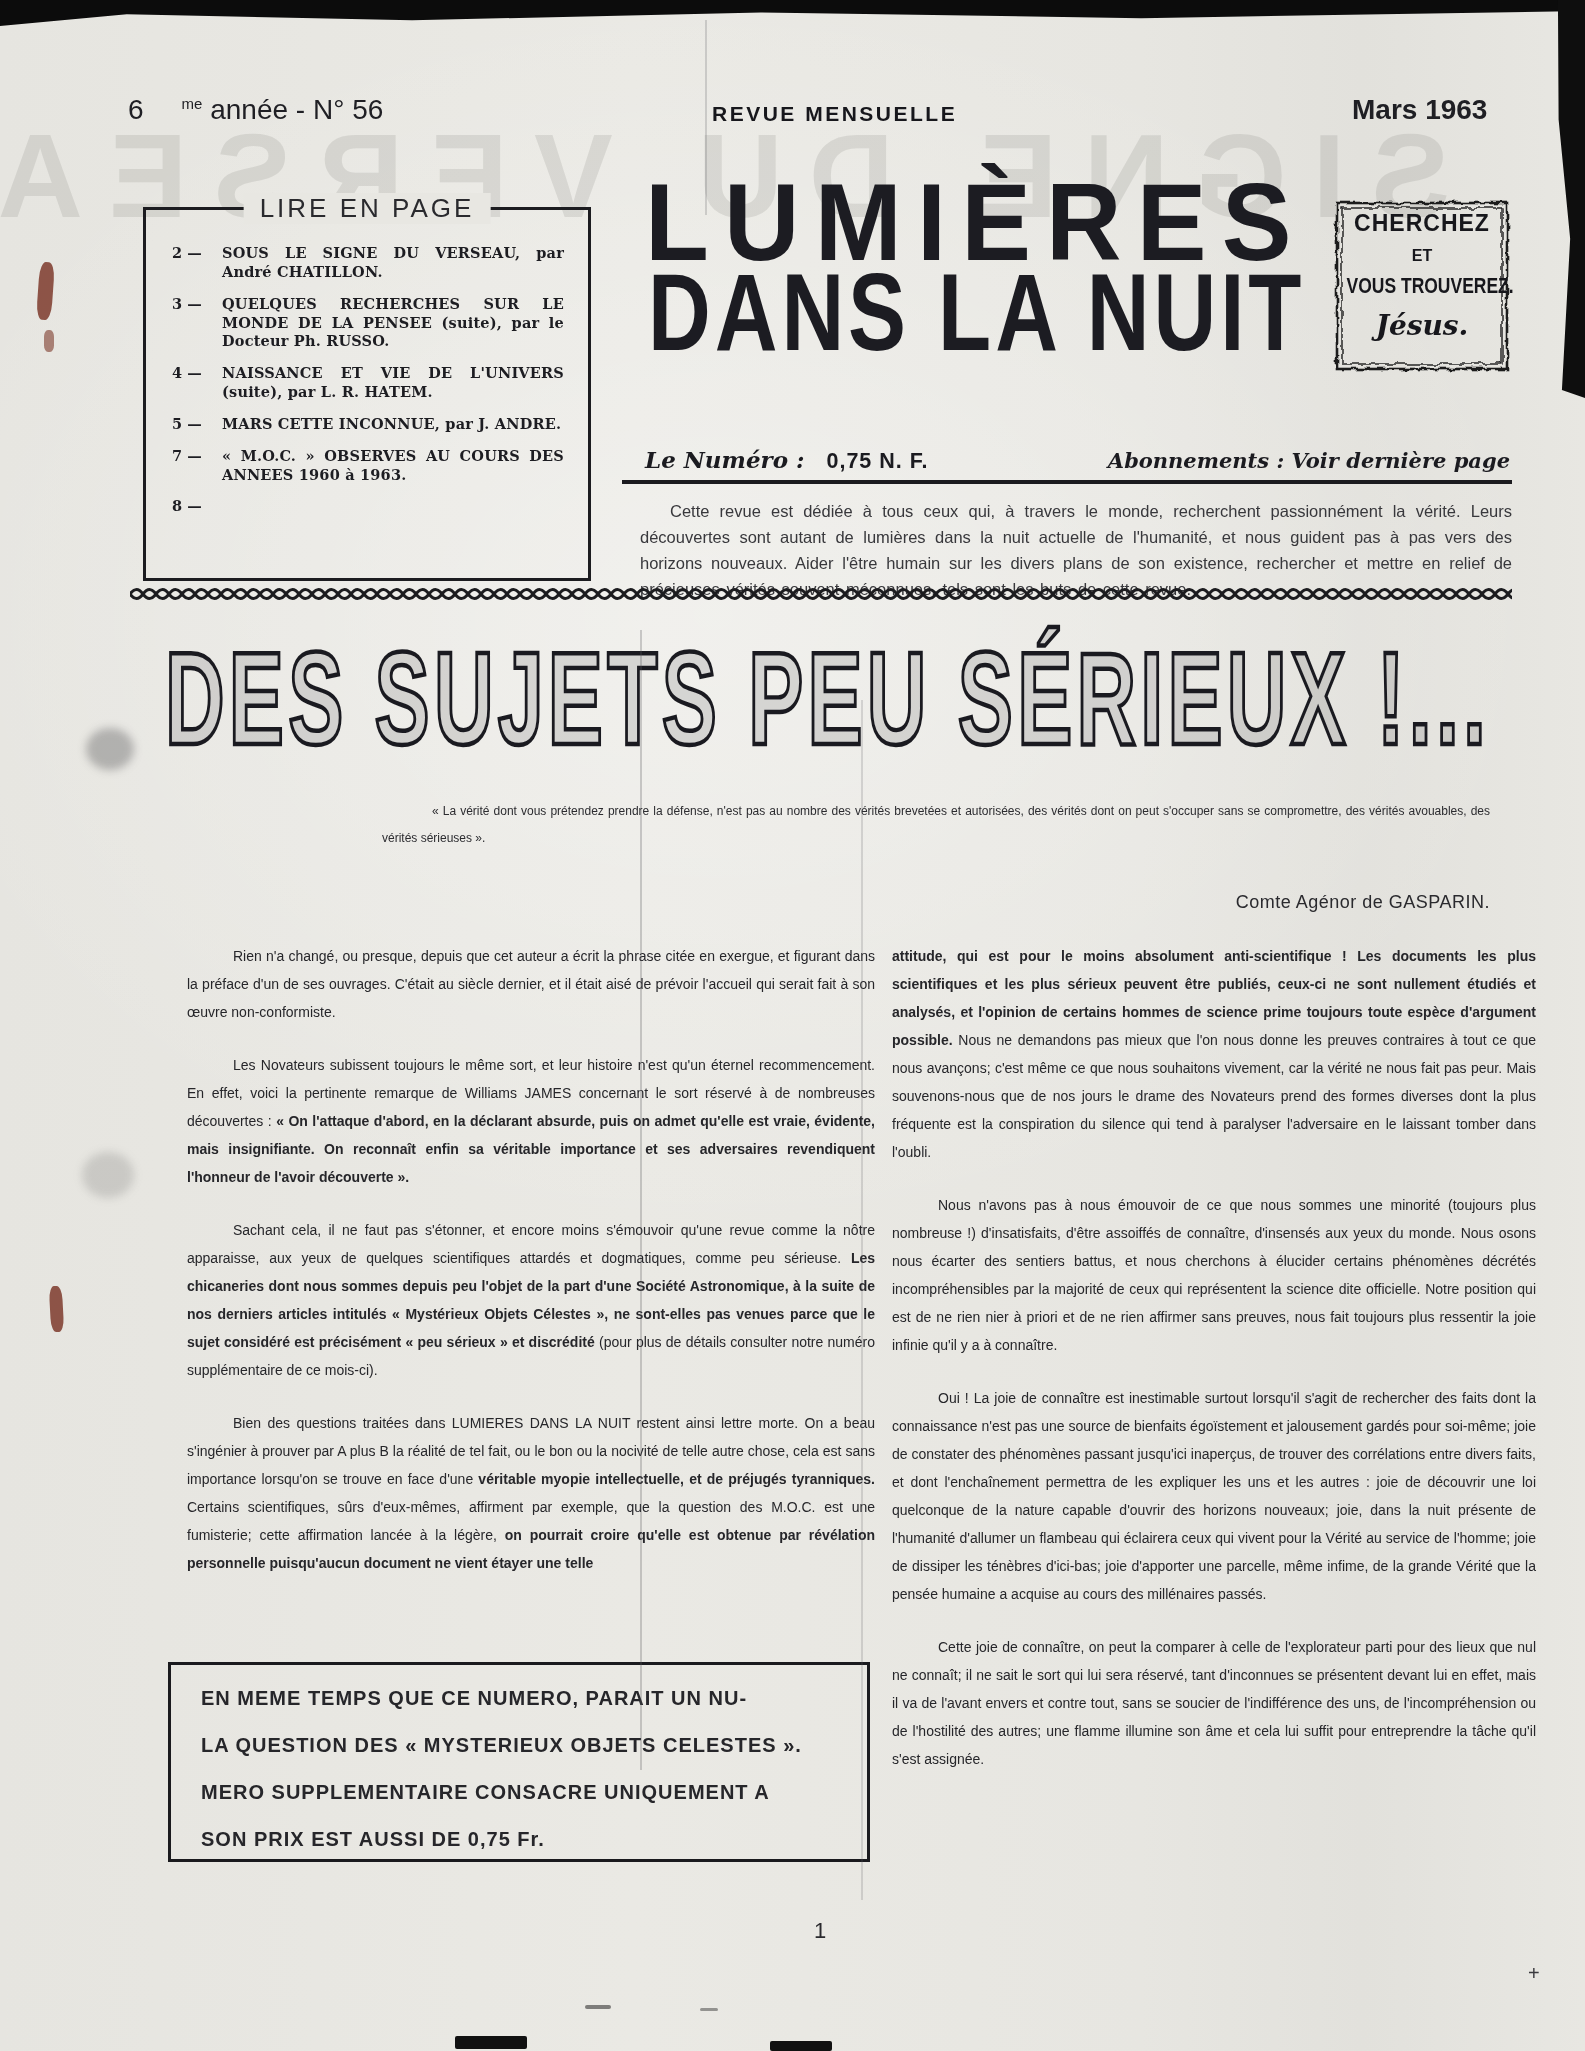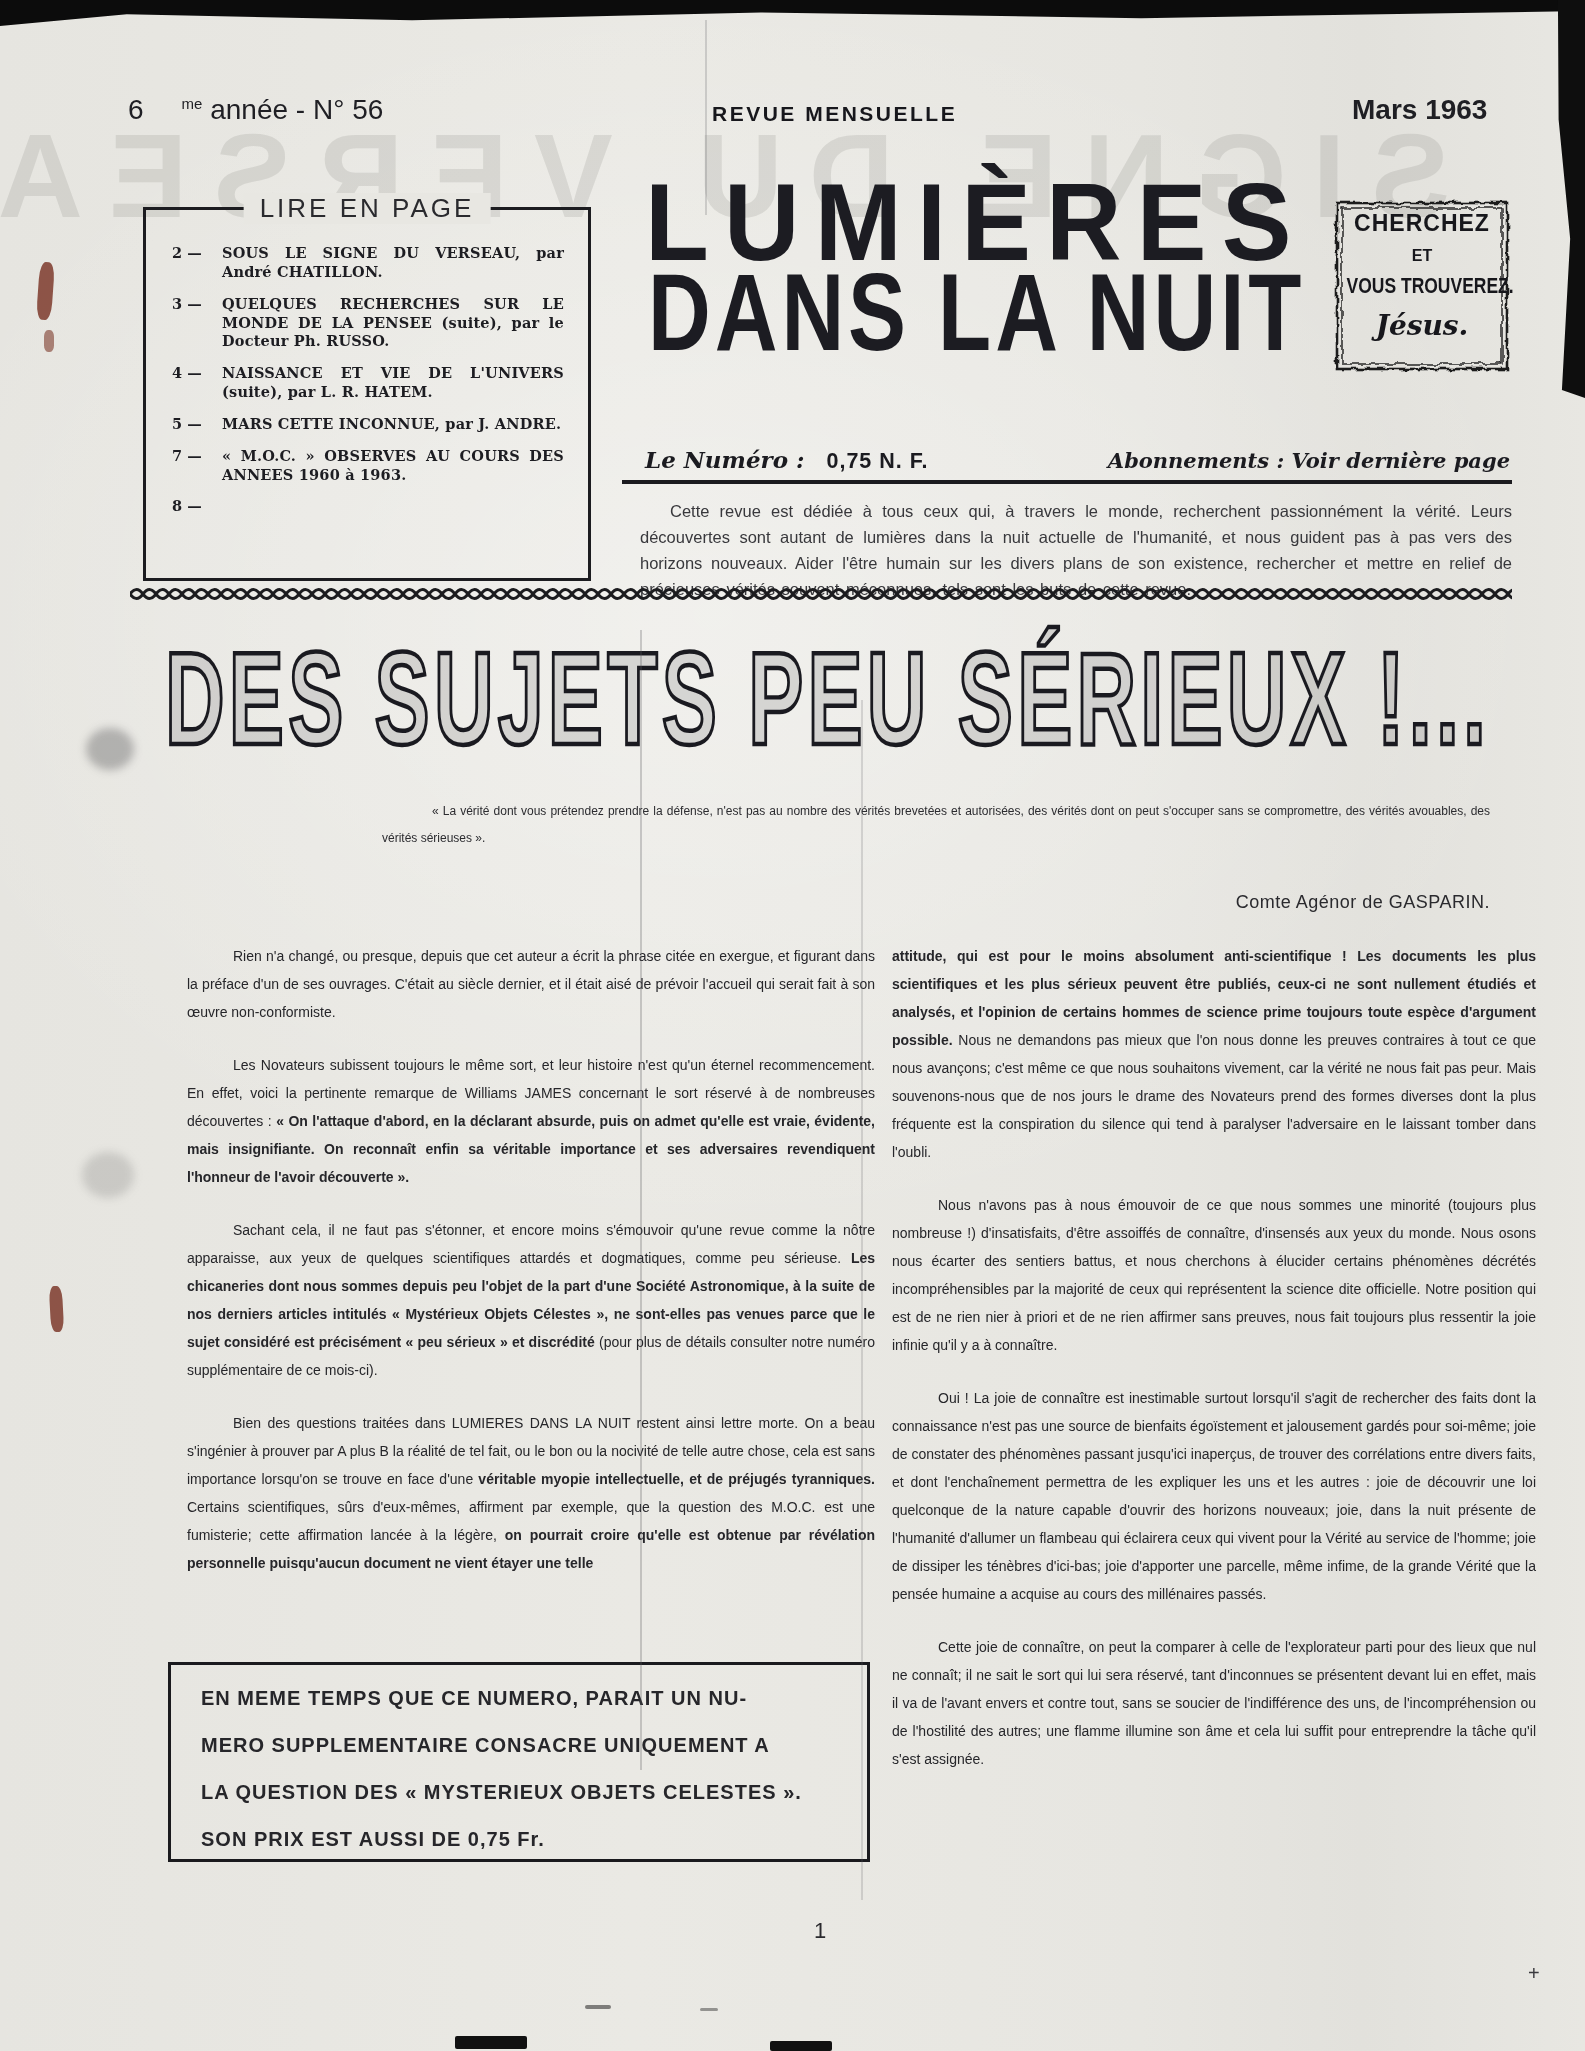--- a/index.html
+++ b/index.html
@@ -199,22 +199,22 @@
   <div class="abs col col-right">
     <p class="par no-indent"><span class="b">attitude, qui est pour le moins absolument anti-scientifique ! Les documents les plus scientifiques et les plus sérieux peuvent être publiés, ceux-ci ne sont nullement étudiés et analysés, et l'opinion de certains hommes de science prime toujours toute espèce d'argument possible. </span><span>Nous ne demandons pas mieux que l'on nous donne les preuves contraires à tout ce que nous avançons; c'est même ce que nous souhaitons vivement, car la vérité ne nous fait pas peur. Mais souvenons-nous que de nos jours le drame des Novateurs prend des formes diverses dont la plus fréquente est la conspiration du silence qui tend à paralyser l'adversaire en le laissant tomber dans l'oubli.</span></p>
     <p class="par"><span>Nous n'avons pas à nous émouvoir de ce que nous sommes une minorité (toujours plus nombreuse !) d'insatisfaits, d'être assoiffés de connaître, d'insensés aux yeux du monde. Nous osons nous écarter des sentiers battus, et nous cherchons à élucider certains phénomènes décrétés incompréhensibles par la majorité de ceux qui représentent la science dite officielle. Notre position qui est de ne rien nier à priori et de ne rien affirmer sans preuves, nous fait toujours plus ressentir la joie infinie qu'il y a à connaître.</span></p>
     <p class="par"><span>Oui ! La joie de connaître est inestimable surtout lorsqu'il s'agit de rechercher des faits dont la connaissance n'est pas une source de bienfaits égoïstement et jalousement gardés pour soi-même; joie de constater des phénomènes passant jusqu'ici inaperçus, de trouver des corrélations entre divers faits, et dont l'enchaînement permettra de les expliquer les uns et les autres : joie de découvrir une loi quelconque de la nature capable d'ouvrir des horizons nouveaux; joie, dans la nuit présente de l'humanité d'allumer un flambeau qui éclairera ceux qui vivent pour la Vérité au service de l'homme; joie de dissiper les ténèbres d'ici-bas; joie d'apporter une parcelle, même infime, de la grande Vérité que la pensée humaine a acquise au cours des millénaires passés.</span></p>
     <p class="par"><span>Cette joie de connaître, on peut la comparer à celle de l'explorateur parti pour des lieux que nul ne connaît; il ne sait le sort qui lui sera réservé, tant d'inconnues se présentent devant lui en effet, mais il va de l'avant envers et contre tout, sans se soucier de l'indifférence des uns, de l'incompréhension ou de l'hostilité des autres; une flamme illumine son âme et cela lui suffit pour entreprendre la tâche qu'il s'est assignée.</span></p>
   </div>
 
   <div class="abs insert">
     <div class="insert-lines">
       <div class="insert-line">EN MEME TEMPS QUE CE NUMERO, PARAIT UN NU-</div>
+      <div class="insert-line">LA QUESTION DES « MYSTERIEUX OBJETS CELESTES ».</div>
       <div class="insert-line">MERO SUPPLEMENTAIRE CONSACRE UNIQUEMENT A</div>
-      <div class="insert-line">LA QUESTION DES « MYSTERIEUX OBJETS CELESTES ».</div>
       <div class="insert-line">SON PRIX EST AUSSI DE 0,75 Fr.</div>
     </div>
   </div>
 
   <div class="abs page-num">1</div>
 
   <div class="abs edge-top"></div>
   <div class="abs edge-right"></div>
   <div class="abs crease" style="left:640px;top:630px;width:2px;height:1140px;"></div>
   <div class="abs crease" style="left:861px;top:700px;width:1.5px;height:1200px;opacity:.7;"></div>

